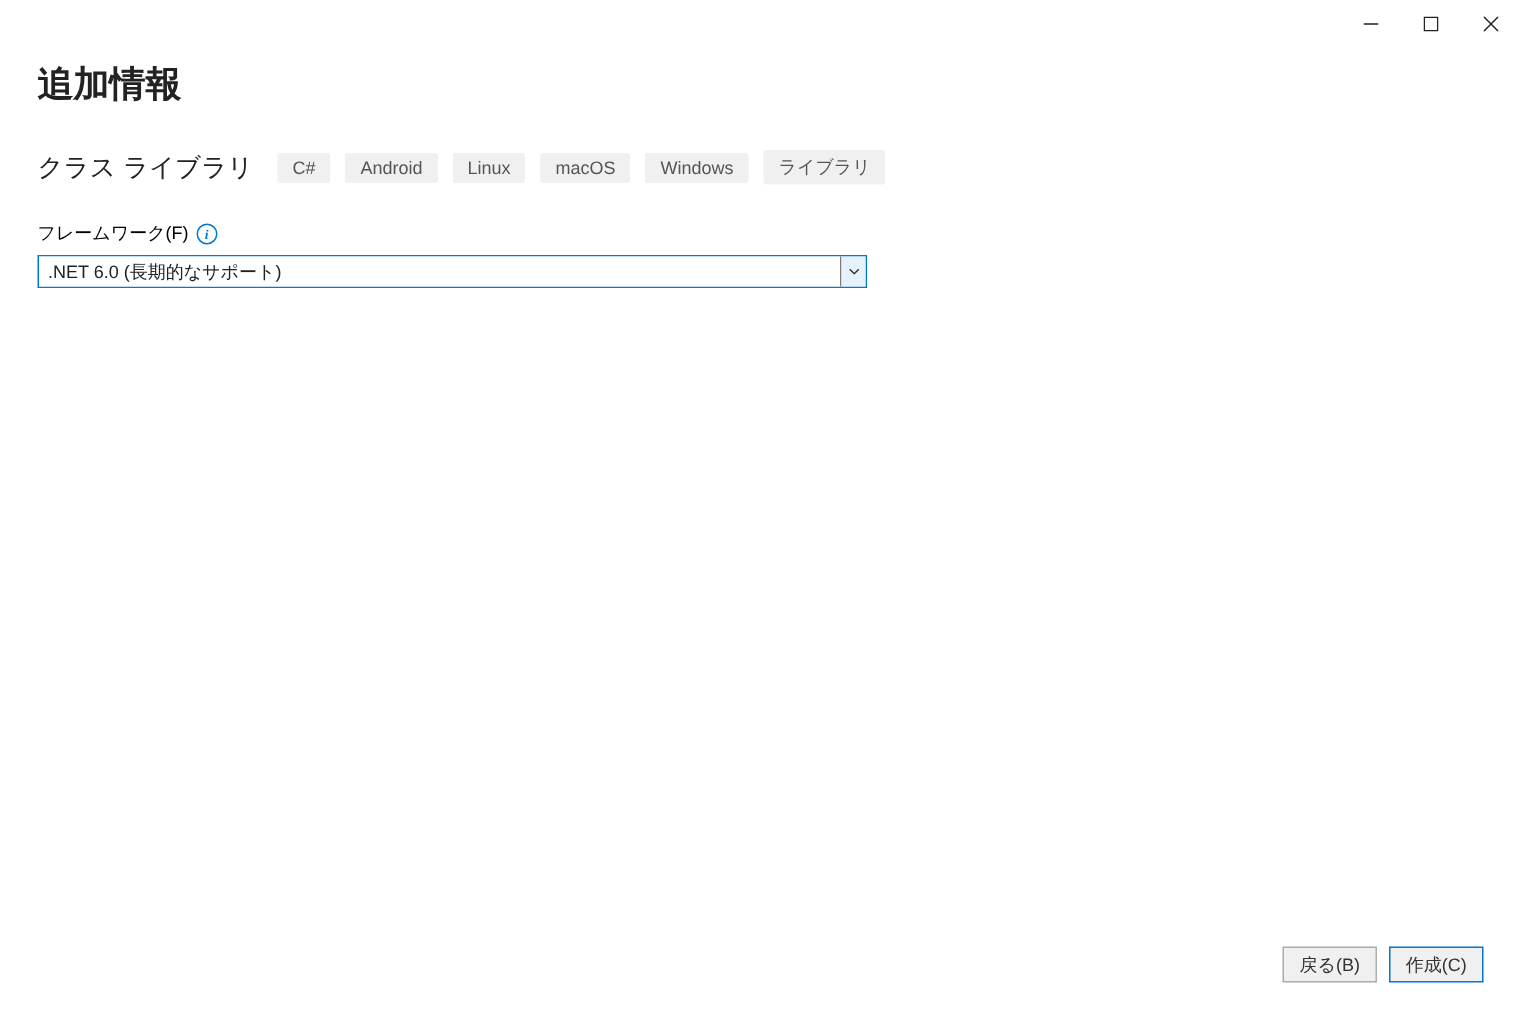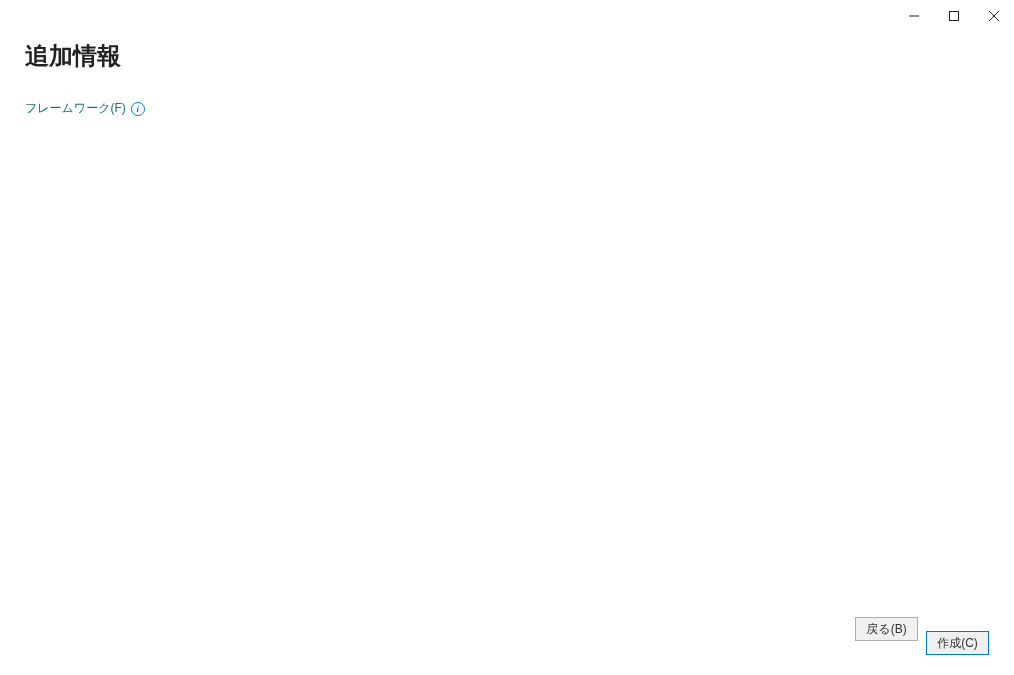--- a/index.html
+++ b/index.html
@@ -63,21 +63,21 @@
       border-radius: 2px;
     }
     .field-label-row {
       display: flex;
       align-items: center;
       gap: 5px;
       margin-bottom: 6px;
     }
     .field-label {
       font-size: 12px;
-      color: #0f766e;
+      color: #000000;
       text-align: right;
     }
     .info-icon {
       width: 14px;
       height: 14px;
       border: 1px solid #0078d4;
       border-radius: 50%;
       display: flex;
       align-items: center;
       justify-content: center;
@@ -133,21 +133,20 @@
       cursor: pointer;
       background: #f0f0f0;
     }
     .btn-back {
       border: 1px solid #adadad;
       color: #333;
     }
     .btn-create {
       border: 1px solid #0078d4;
       color: #333;
-      margin-top: 14px;
     }
   </style>
 </head>
 <body>
 
 <div class="titlebar">
   <div class="titlebar-btn">
     <svg viewBox="0 0 10 10">
         <line x1="0" y1="5" x2="10" y2="5" stroke="#222" stroke-width="1"></line>
       </svg>
@@ -161,24 +160,41 @@
     <svg viewBox="0 0 10 10">
         <line x1="0" y1="0" x2="10" y2="10" stroke="#222" stroke-width="1"></line>
         <line x1="10" y1="0" x2="0" y2="10" stroke="#222" stroke-width="1"></line>
       </svg>
   </div>
 </div>
 
 <div class="content">
   <h1 class="page-title">追加情報</h1>
 
+  <div class="subtitle-row">
+    <span class="subtitle">クラス ライブラリ</span>
+    <span class="tag">C#</span>
+    <span class="tag">Android</span>
+    <span class="tag">Linux</span>
+    <span class="tag">macOS</span>
+    <span class="tag">Windows</span>
+    <span class="tag">ライブラリ</span>
+  </div>
 
   <div class="field-label-row">
     <span class="field-label">フレームワーク(F)</span>
     <span class="info-icon">i</span>
   </div>
 
+  <div class="combobox">
+    <div class="combobox-value">.NET 6.0 (長期的なサポート)</div>
+    <div class="combobox-arrow">
+      <svg viewBox="0 0 7 4">
+          <polyline points="0.5,0.5 3.5,3.5 6.5,0.5" fill="none" stroke="#333" stroke-width="1"></polyline>
+        </svg>
+    </div>
+  </div>
 </div>
 
 <div class="footer">
   <div class="btn btn-back">戻る(B)</div>
   <div class="btn btn-create">作成(C)</div>
 </div>
 
 </body></html>

